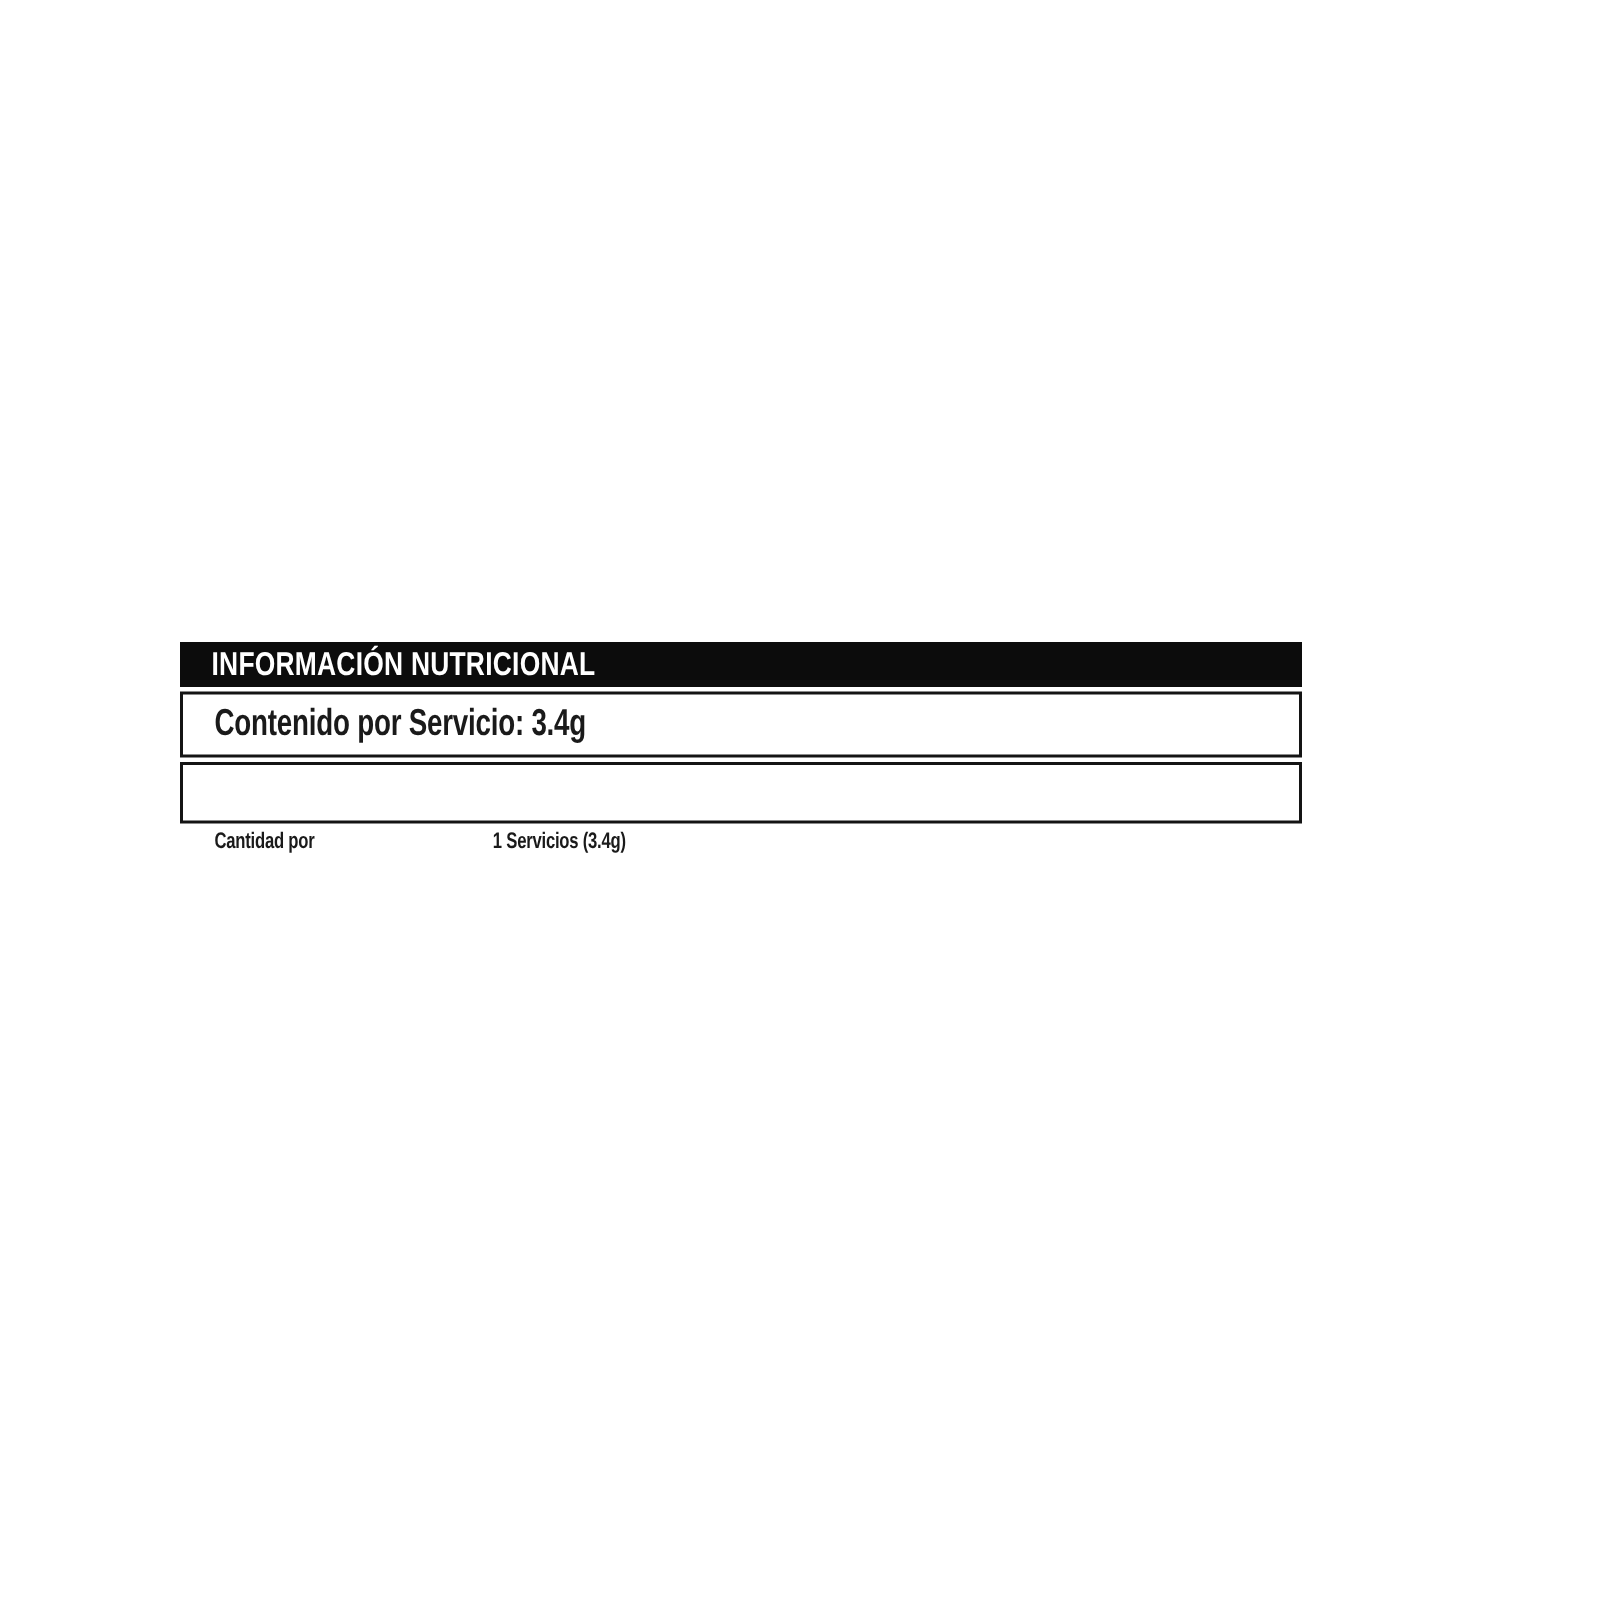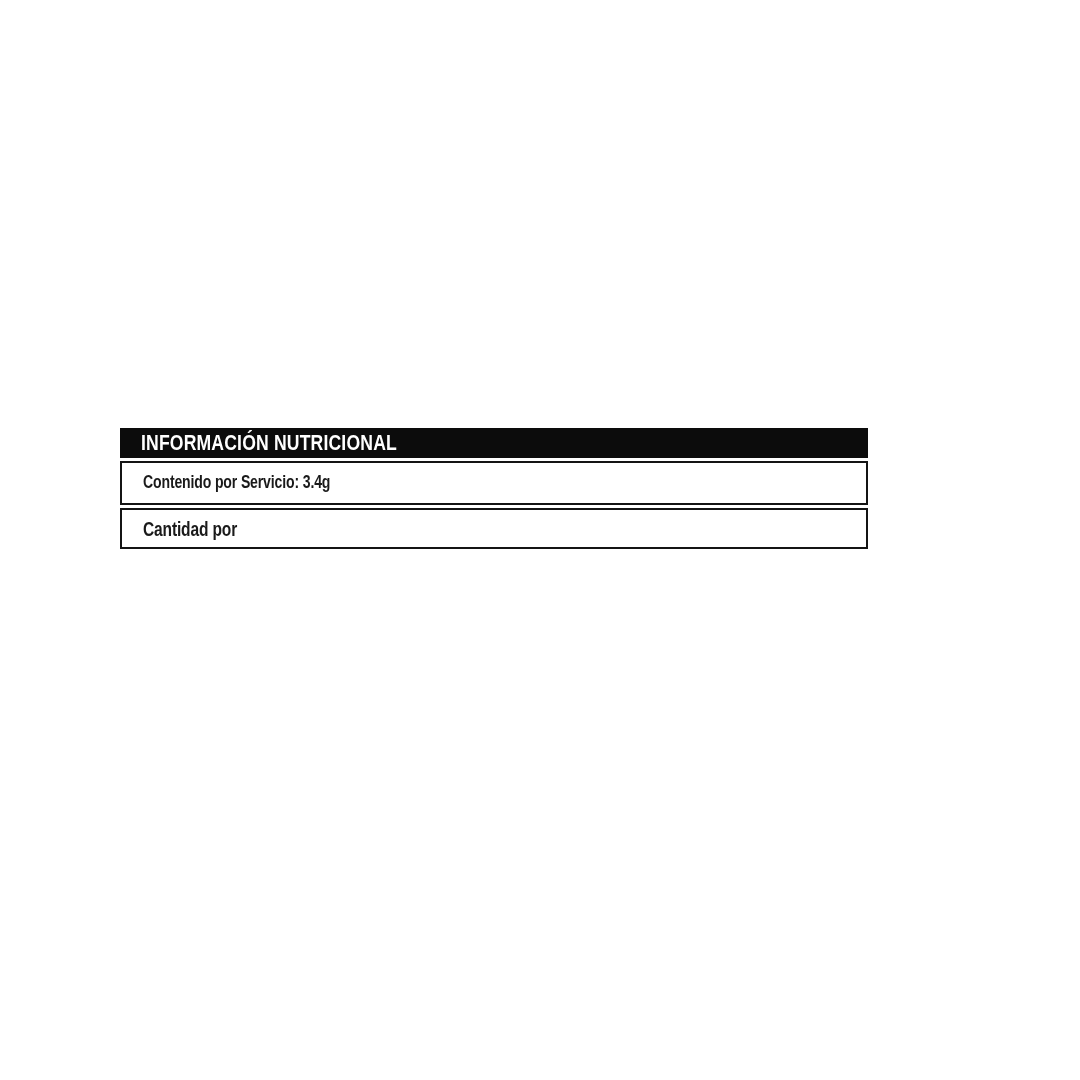--- a/index.html
+++ b/index.html
@@ -52,29 +52,30 @@
   }
   .section {
     border: 2px solid #141414;
     background: #ffffff;
     margin-top: 3px;
   }
   .serving-section {
     padding: 4px 0 6px 0;
   }
   .line {
-    font-size: 19px;
+    font-size: 25px;
     line-height: 30px;
     padding-left: 21px;
   }
   .row {
     display: flex;
     align-items: center;
-    font-size: 21px;
+    font-size: 15px;
     line-height: 30px;
+    margin-top: 32px;
   }
   .row .name {
     padding-left: 21px;
   }
   .row .value-box {
     width: 280px;
     text-align: center;
     flex: 0 0 auto;
   }
   .amount-section {
@@ -103,18 +104,21 @@
       <div class="line">
         <span class="cond">Contenido por Servicio: 3.4g</span>
       </div>
     </div>
 
     <div class="section amount-section">
       <div class="row">
         <span class="name">
           <span class="cond">Cantidad por</span>
         </span>
+        <span class="value-box">
+          <span class="cond-center">1 Servicios (3.4g)</span>
+        </span>
       </div>
     </div>
 
 
   </div>
 </div>
 
 </body></html>

